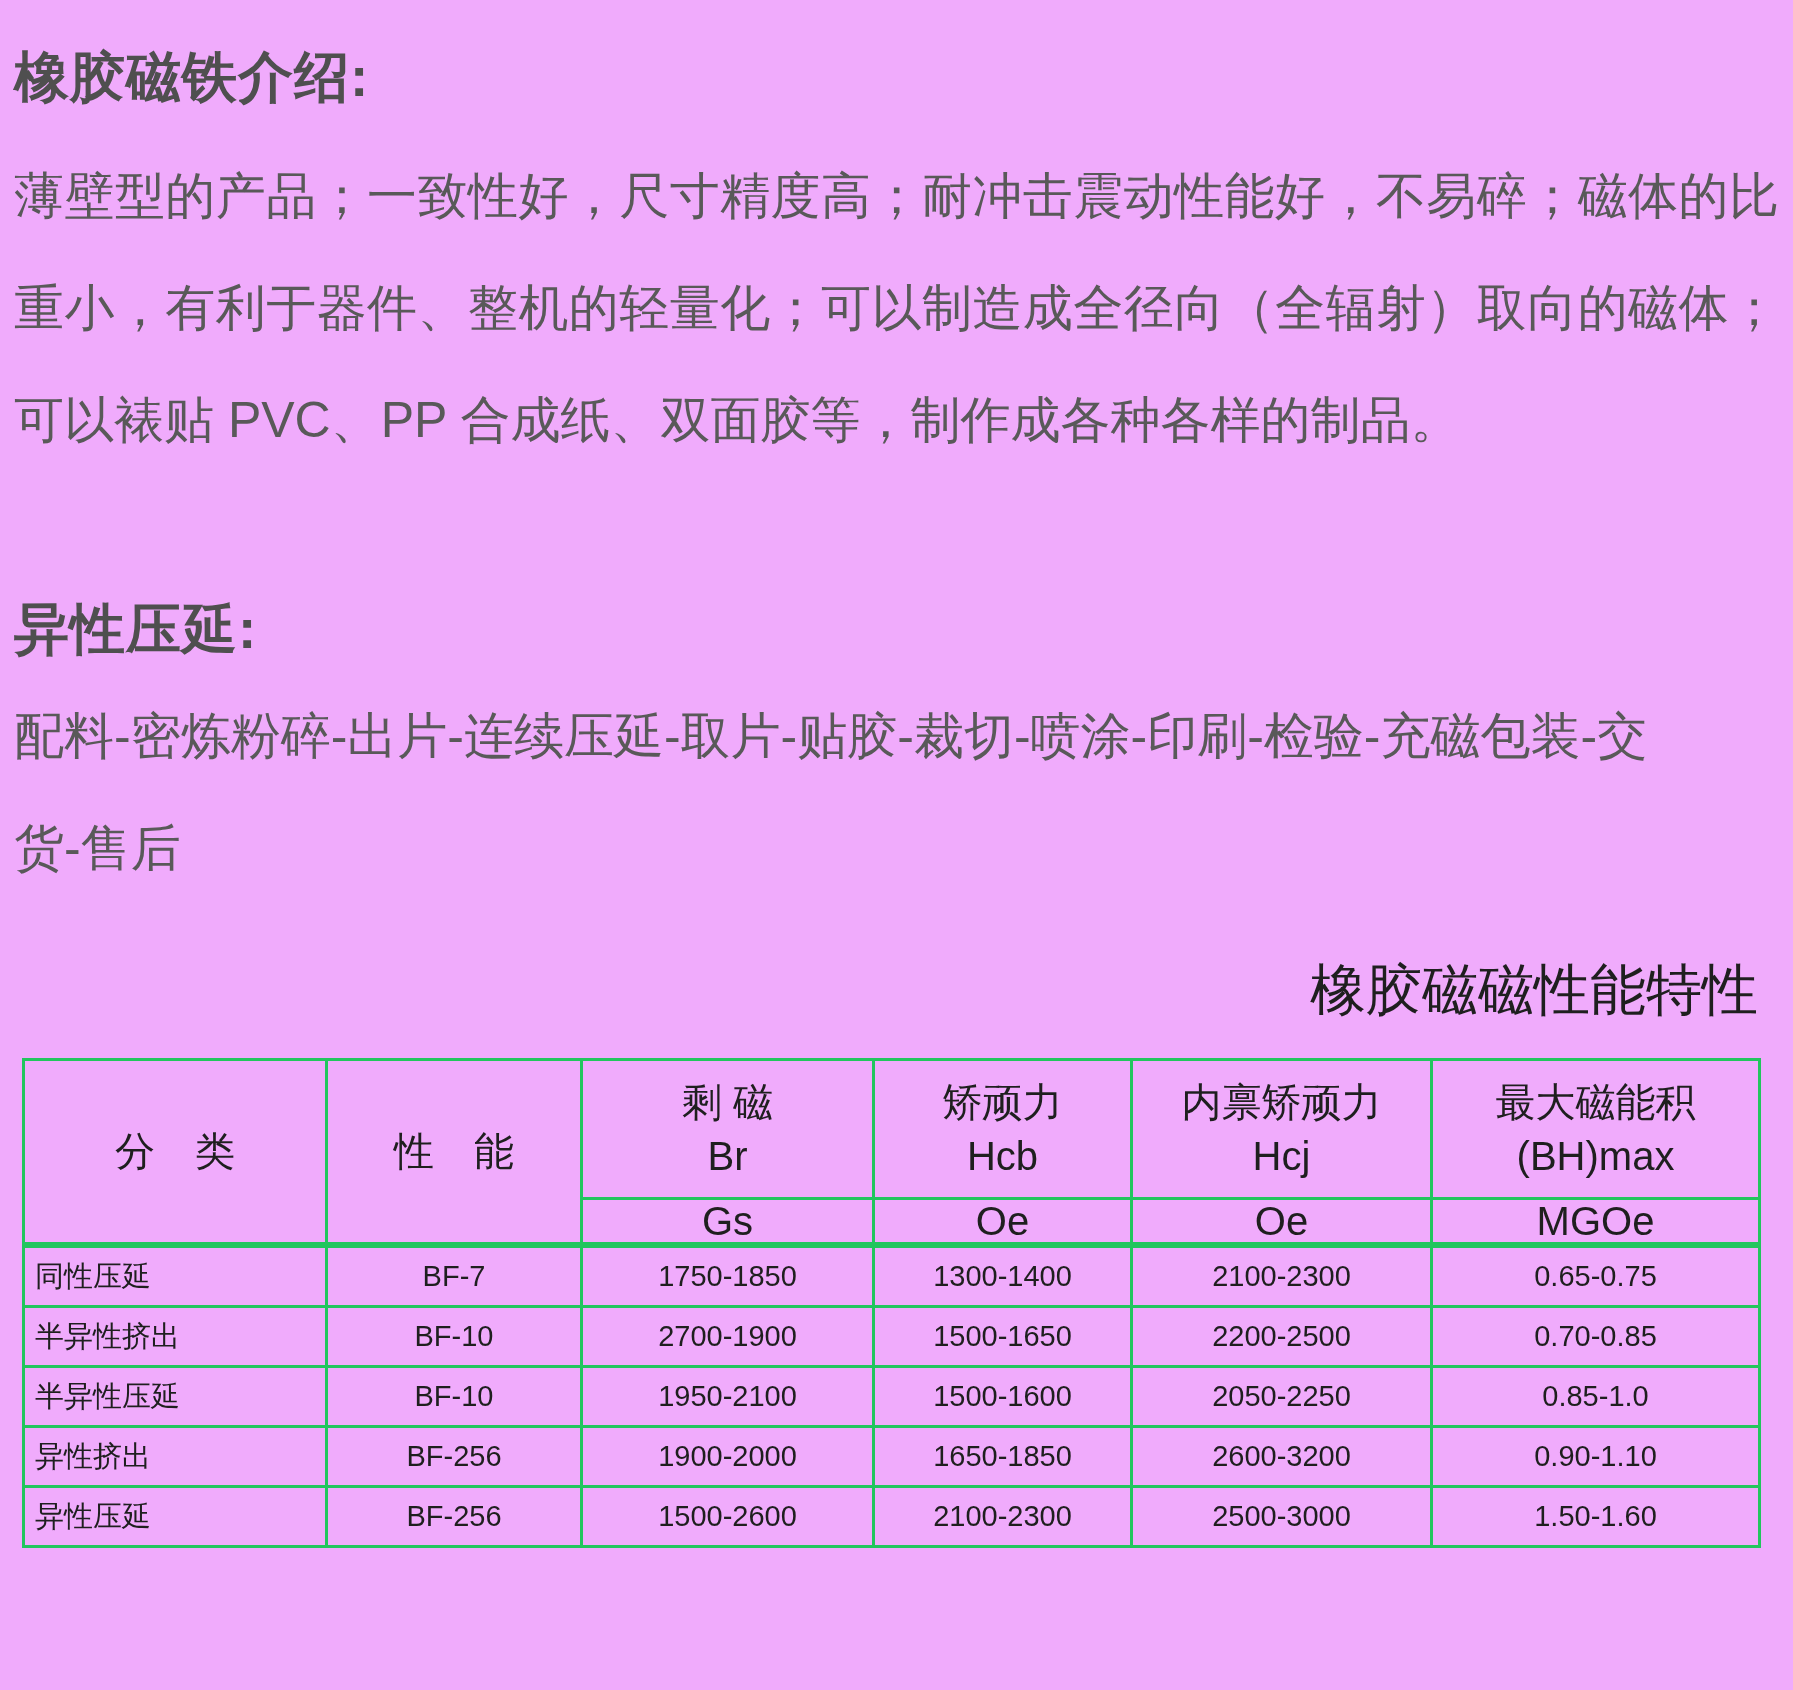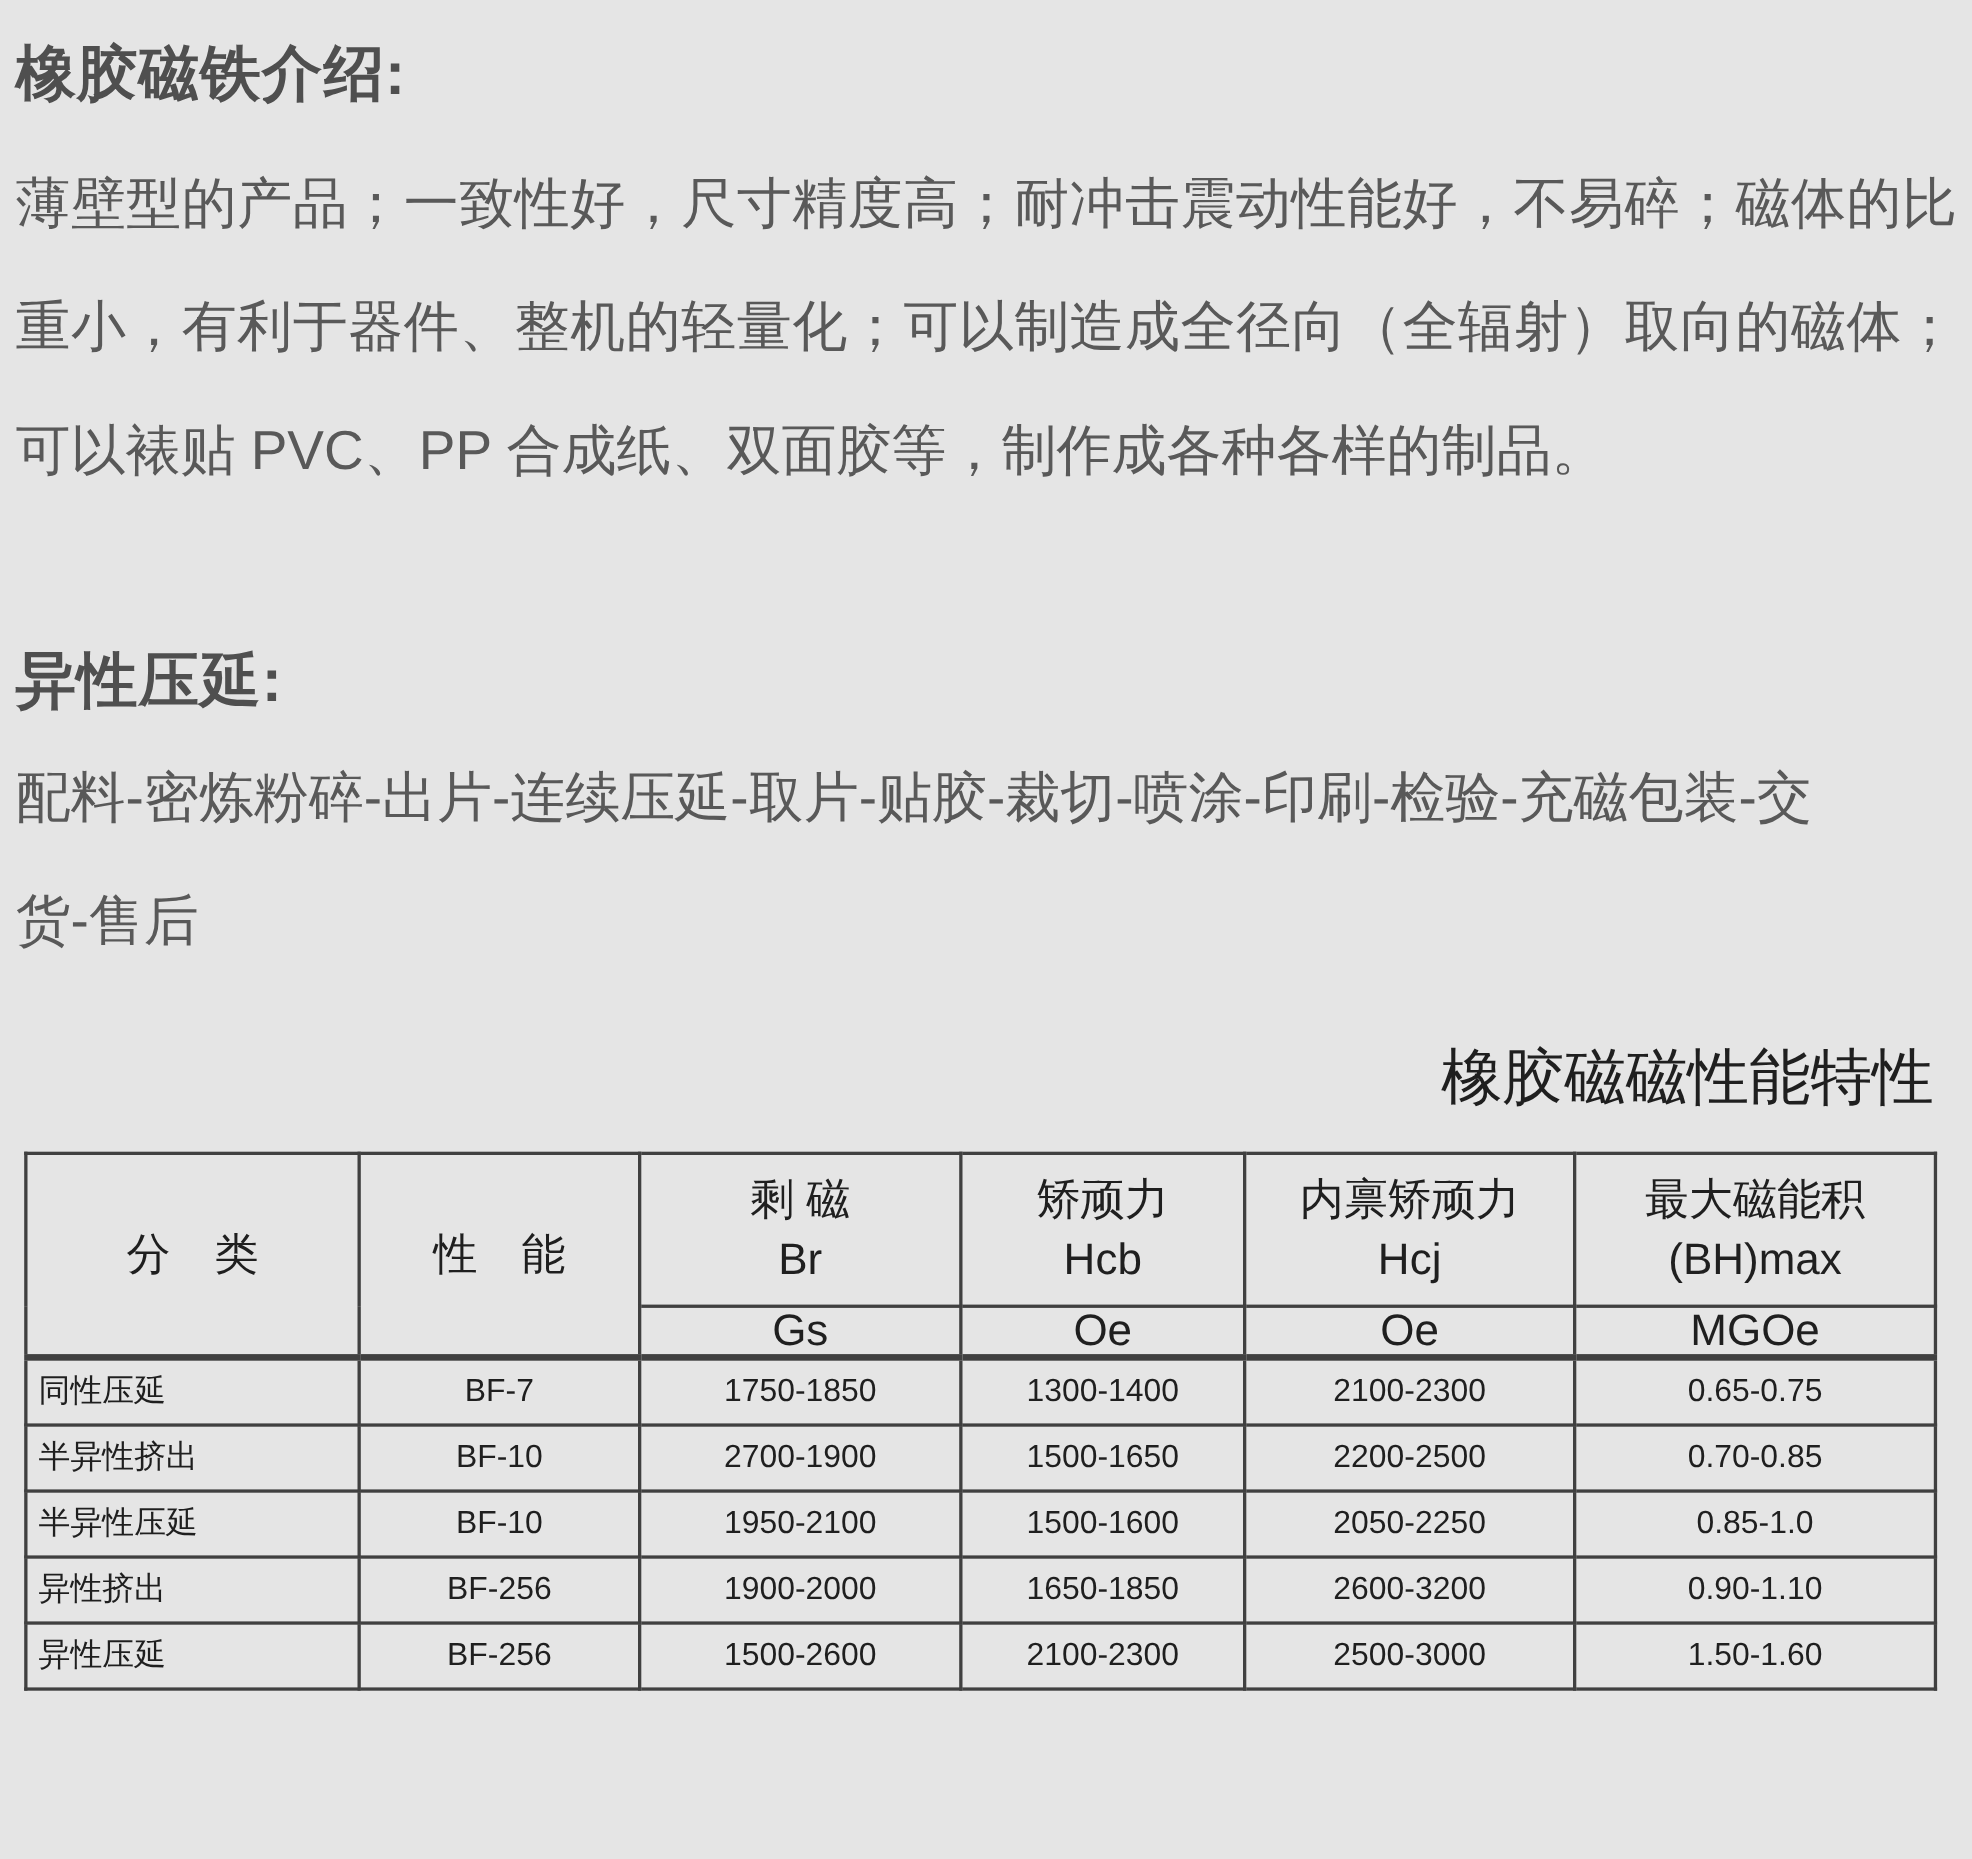--- a/index.html
+++ b/index.html
@@ -1,22 +1,22 @@
 <!DOCTYPE html>
 <html><head>
 <meta charset="utf-8">
 <style>
   html, body { margin: 0; padding: 0; background: #ffffff; }
   .page {
     position: relative;
     width: 1793px;
     min-height: 1690px;
     box-sizing: border-box;
-    padding: 5px 14px;
-    background: #e5e5e5;
+    padding: 16px 14px;
+    background: #f0abfc;
     display: flow-root;
     font-family: "Liberation Sans", sans-serif;
   }
   .section-heading {
     margin: 34px 0 0 0;
     font-size: 55px;
     line-height: 62px;
     font-weight: bold;
     color: #4f4f4f;
     letter-spacing: 1px;
@@ -47,21 +47,21 @@
     color: #1f1f1f;
   }
   table.spec {
     margin: 36px 0 0 8px;
     width: 1736px;
     table-layout: fixed;
     border-collapse: collapse;
     color: #1f1f1f;
   }
   table.spec th, table.spec td {
-    border: 3px solid #404040;
+    border: 3px solid #22c55e;
     padding: 0;
     font-weight: normal;
     vertical-align: middle;
     overflow: hidden;
   }
   thead tr.main-row th { height: 136px; font-size: 40px; }
   thead tr.unit-row th { height: 42px; font-size: 40px; line-height: 42px; }
   .hdr-stack { line-height: 54px; }
   tbody td {
     height: 57px;

